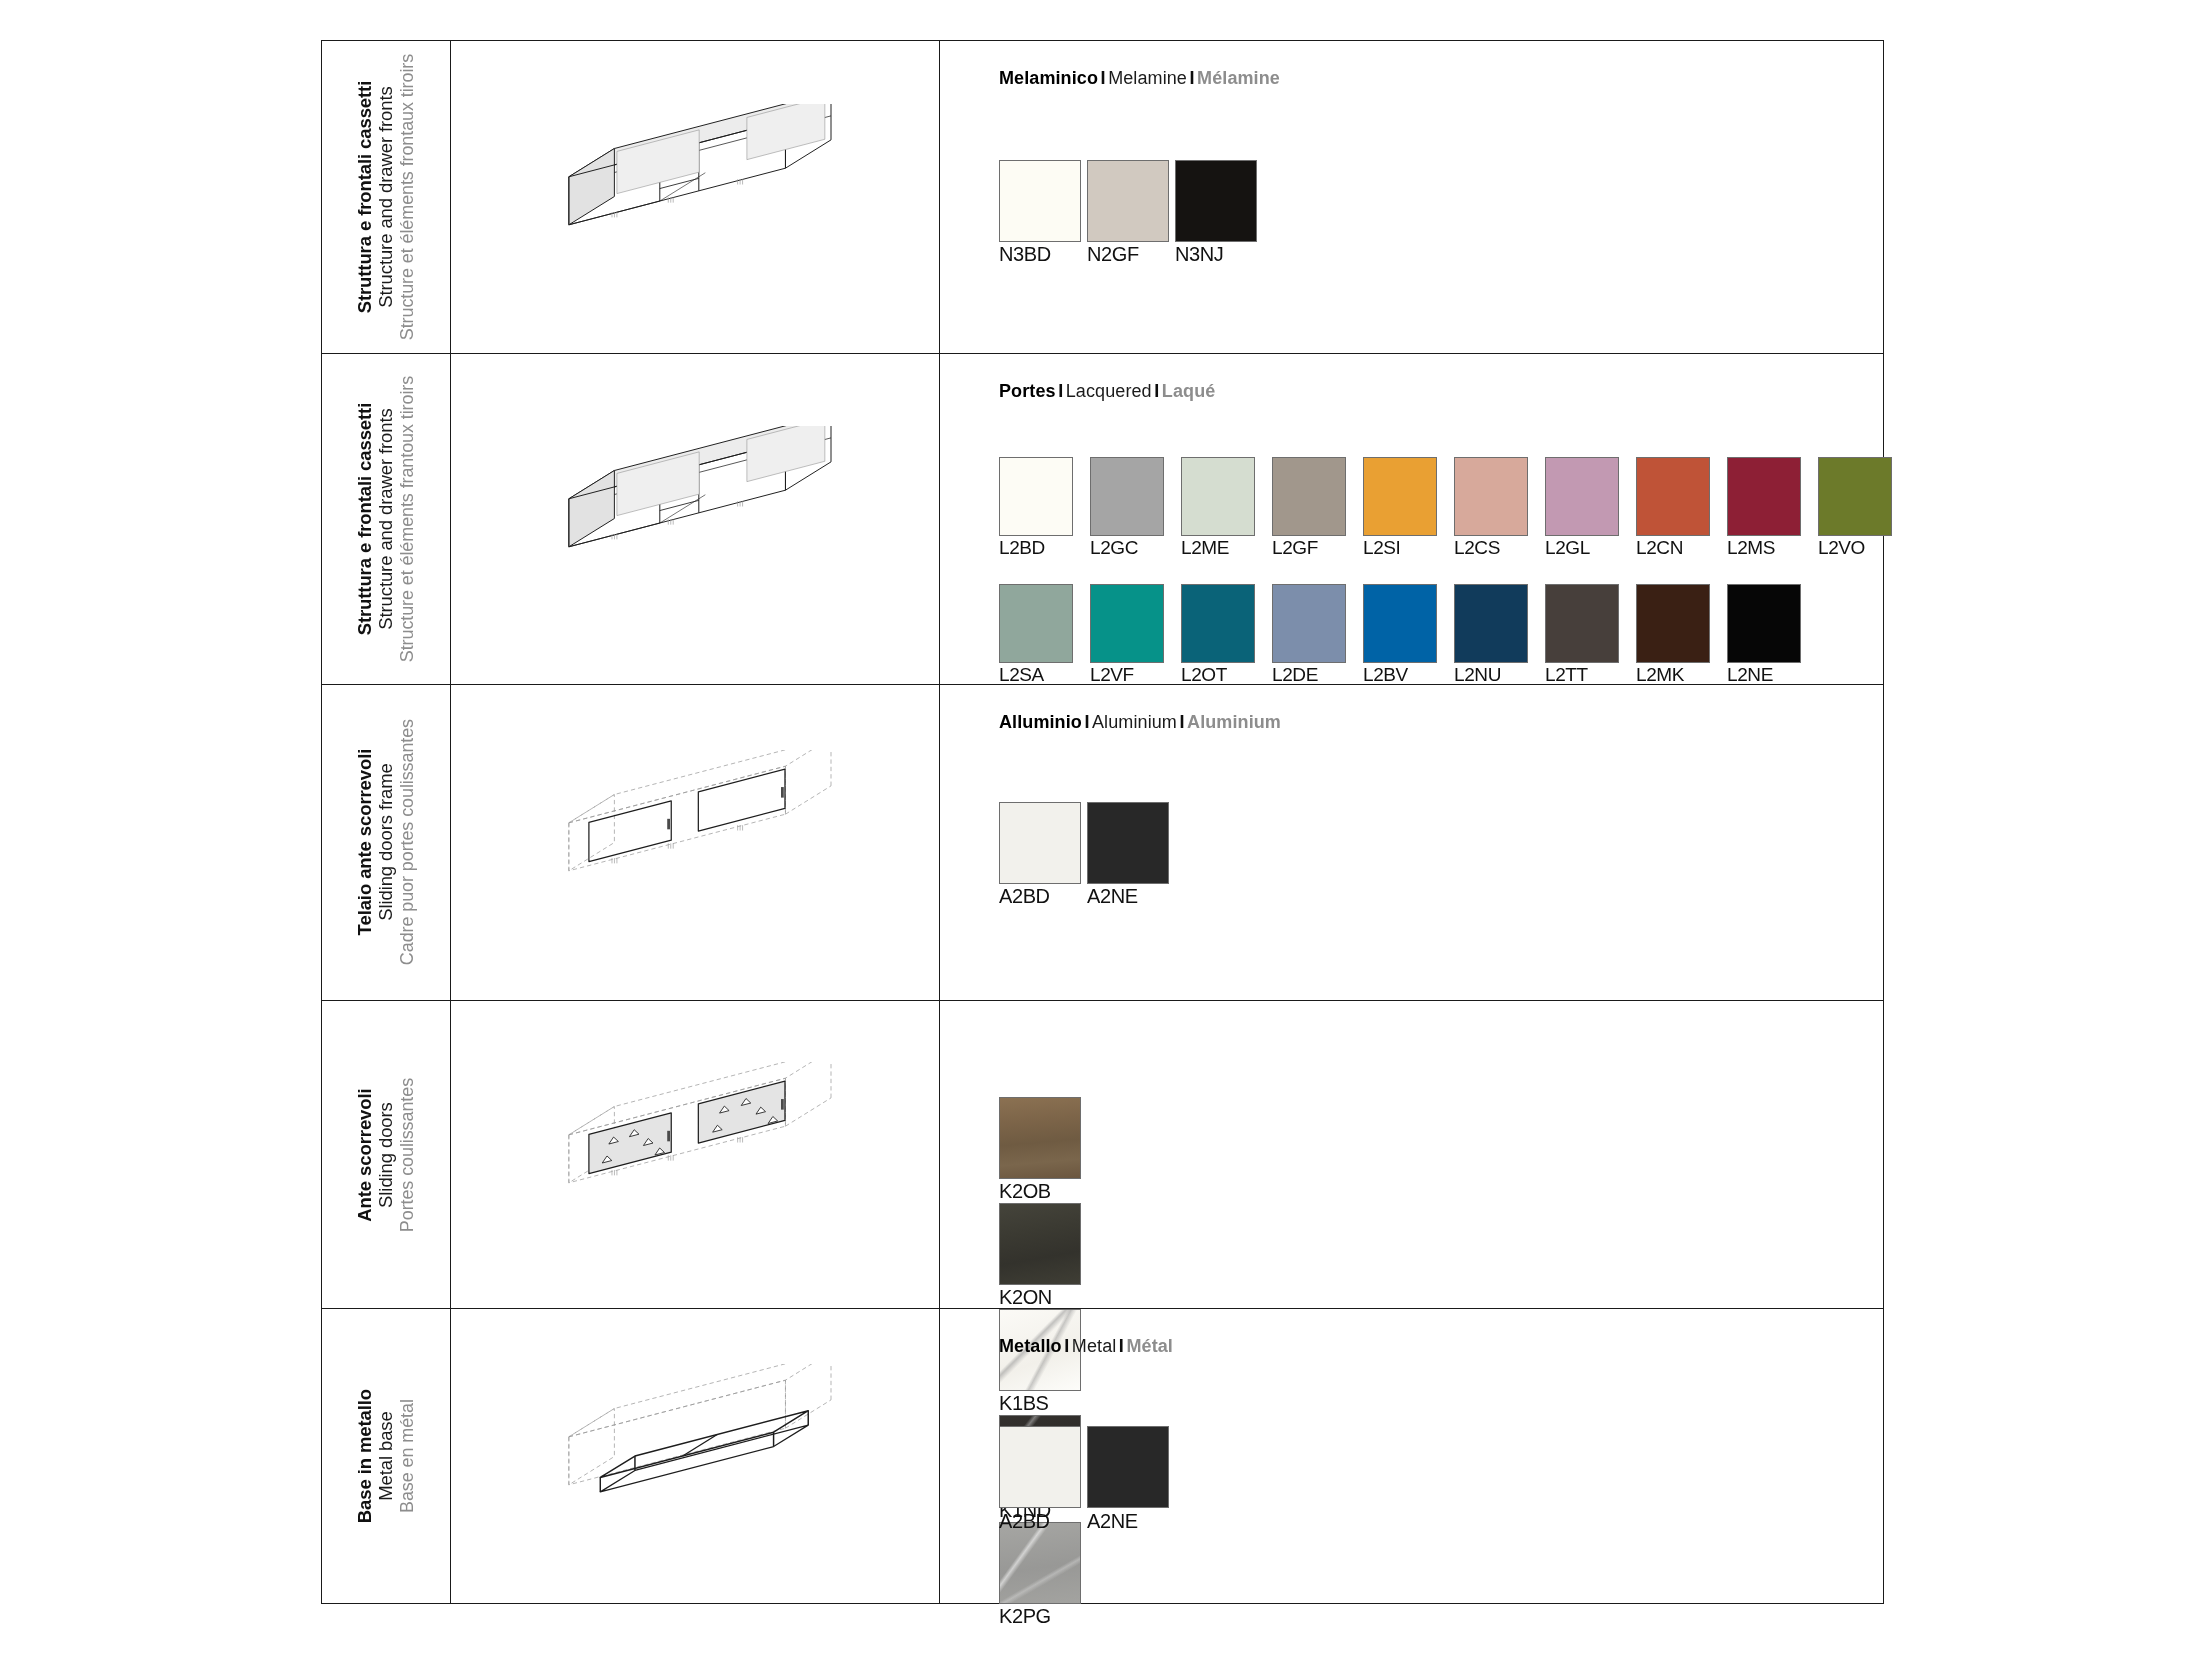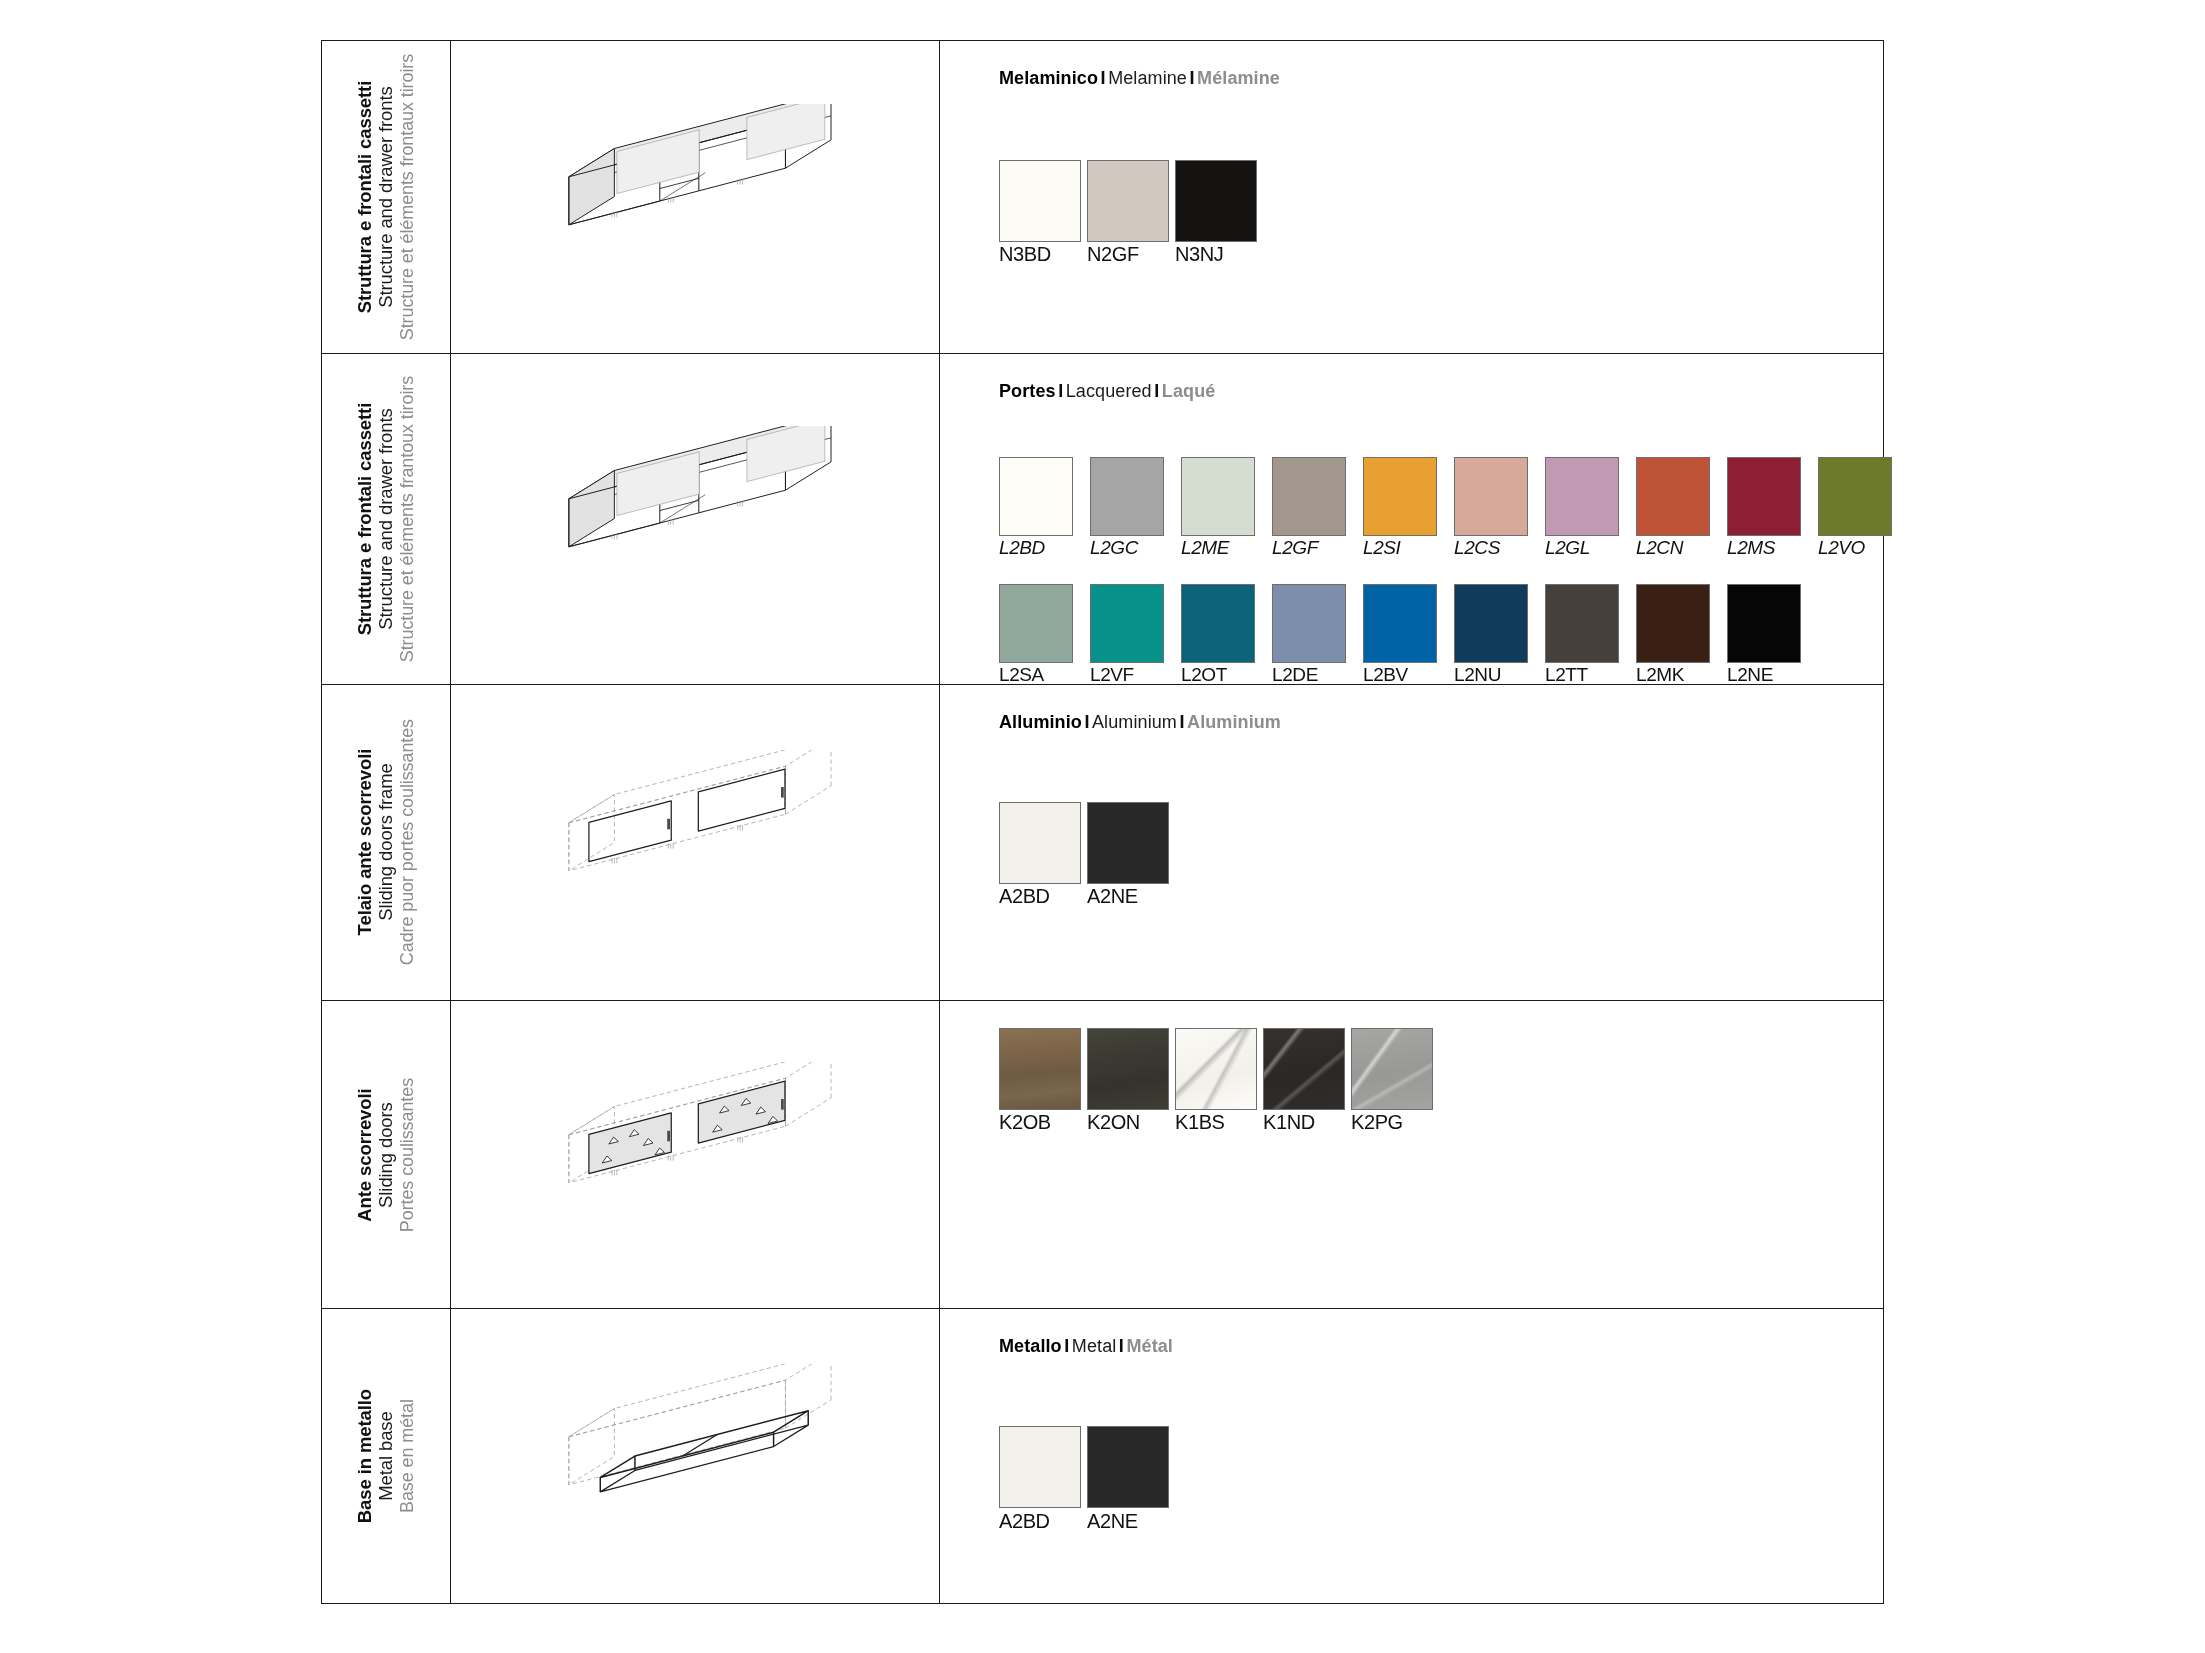--- a/index.html
+++ b/index.html
@@ -253,21 +253,21 @@
             <line x1="333.3" y1="121.9" x2="333.3" y2="130.5" stroke="#9a9a9a" stroke-width="1.1"></line>
             <line x1="337.3" y1="121.9" x2="337.3" y2="130.5" stroke="#9a9a9a" stroke-width="1.1"></line>
             <line x1="329.3" y1="121.9" x2="329.3" y2="130.5" stroke="#9a9a9a" stroke-width="1.1"></line>
           </svg>
         </div>
       </div>
       <div class="col-finish">
         <div class="finish-inner">
           <div class="finish-title"><span class="ft-it">Portes</span><span class="ft-sep">I</span><span class="ft-en">Lacquered</span><span class="ft-sep">I</span><span class="ft-fr">Laqué</span></div>
           <div class="swatch-grid">
-            <div class="swatch-row" style="margin-top: 55px; font-style: italic;">
+            <div class="swatch-row" style="margin-top: 55px;">
               <div class="swatch-cell narrow">
                 <div class="swatch-box narrow" style="background: rgb(253, 252, 245);"></div>
                 <div class="swatch-code narrow">L2BD</div>
               </div>
               <div class="swatch-cell narrow">
                 <div class="swatch-box narrow" style="background: rgb(165, 165, 165);"></div>
                 <div class="swatch-code narrow">L2GC</div>
               </div>
               <div class="swatch-cell narrow">
                 <div class="swatch-box narrow" style="background: rgb(213, 221, 208);"></div>
@@ -438,21 +438,21 @@
             <line x1="216.6" y1="151.4" x2="216.6" y2="160.0" stroke="#9a9a9a" stroke-width="1.1"></line>
             <line x1="333.3" y1="121.9" x2="333.3" y2="130.5" stroke="#9a9a9a" stroke-width="1.1"></line>
             <line x1="337.3" y1="121.9" x2="337.3" y2="130.5" stroke="#9a9a9a" stroke-width="1.1"></line>
             <line x1="329.3" y1="121.9" x2="329.3" y2="130.5" stroke="#9a9a9a" stroke-width="1.1"></line>
           </svg>
         </div>
       </div>
       <div class="col-finish">
         <div class="finish-inner">
           <div class="swatch-grid">
-            <div class="swatch-row" style="">
+            <div class="swatch-row" style="margin-top: 69px; flex-direction: column;">
               <div class="swatch-cell">
                 <div class="swatch-box" style="background: linear-gradient(175deg, rgb(139, 113, 82) 0%, rgb(125, 101, 73) 28%, rgb(111, 91, 66) 55%, rgb(122, 102, 76) 78%, rgb(107, 86, 63) 100%), repeating-linear-gradient(100deg, rgba(255, 255, 255, 0.07) 0px, rgba(255, 255, 255, 0.07) 1.8px, rgba(0, 0, 0, 0.05) 1.8px, rgba(0, 0, 0, 0.05) 4.3px) rgb(125, 103, 75);"></div>
                 <div class="swatch-code">K2OB</div>
               </div>
               <div class="swatch-cell">
                 <div class="swatch-box" style="background: linear-gradient(170deg, rgb(69, 68, 59) 0%, rgb(59, 58, 50) 35%, rgb(51, 50, 44) 65%, rgb(63, 62, 53) 100%), repeating-linear-gradient(95deg, rgba(255, 255, 255, 0.05) 0px, rgba(255, 255, 255, 0.05) 1.2px, rgba(0, 0, 0, 0.06) 1.2px, rgba(0, 0, 0, 0.06) 3.7px) rgb(61, 58, 51);"></div>
                 <div class="swatch-code">K2ON</div>
               </div>
               <div class="swatch-cell">
                 <div class="swatch-box" style="background: linear-gradient(135deg, rgba(160, 160, 160, 0) 38%, rgba(150, 150, 150, 0.55) 41%, rgba(255, 255, 255, 0) 46%), linear-gradient(118deg, rgba(150, 150, 150, 0) 55%, rgba(140, 140, 140, 0.45) 58%, rgba(255, 255, 255, 0) 63%), linear-gradient(160deg, rgb(251, 250, 246), rgb(242, 240, 234) 60%, rgb(253, 253, 250)) rgb(246, 244, 239);"></div>

